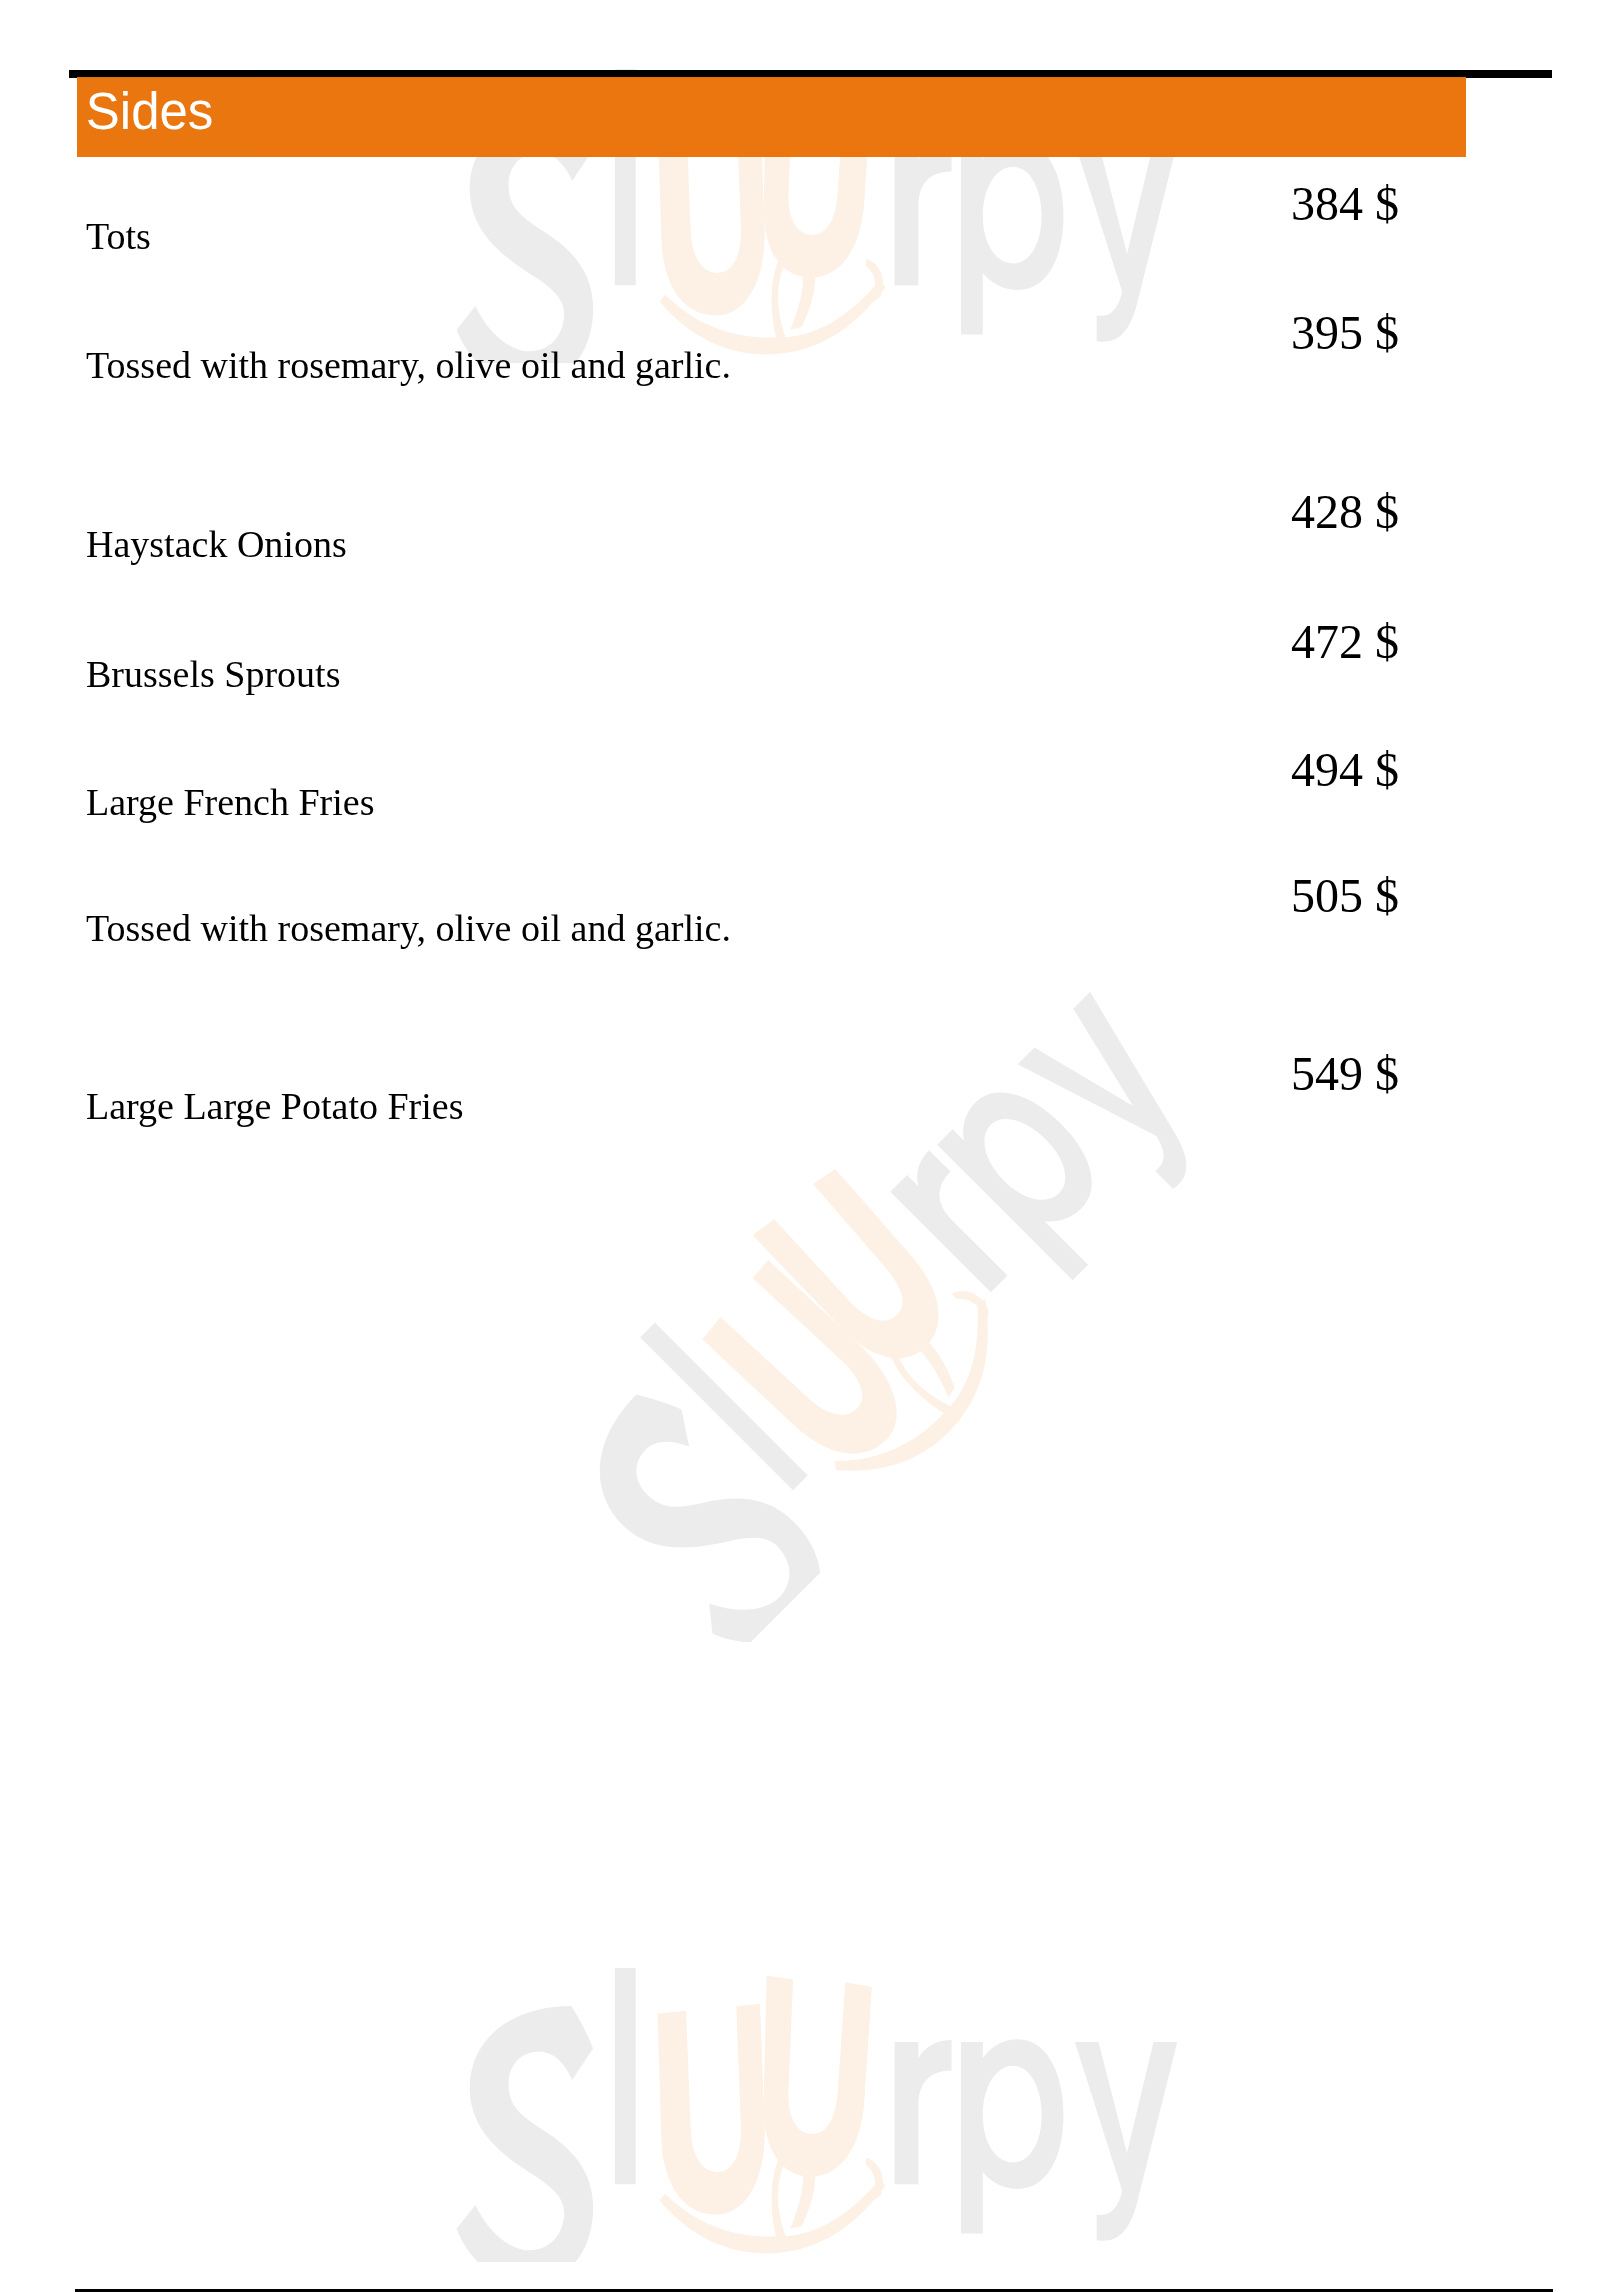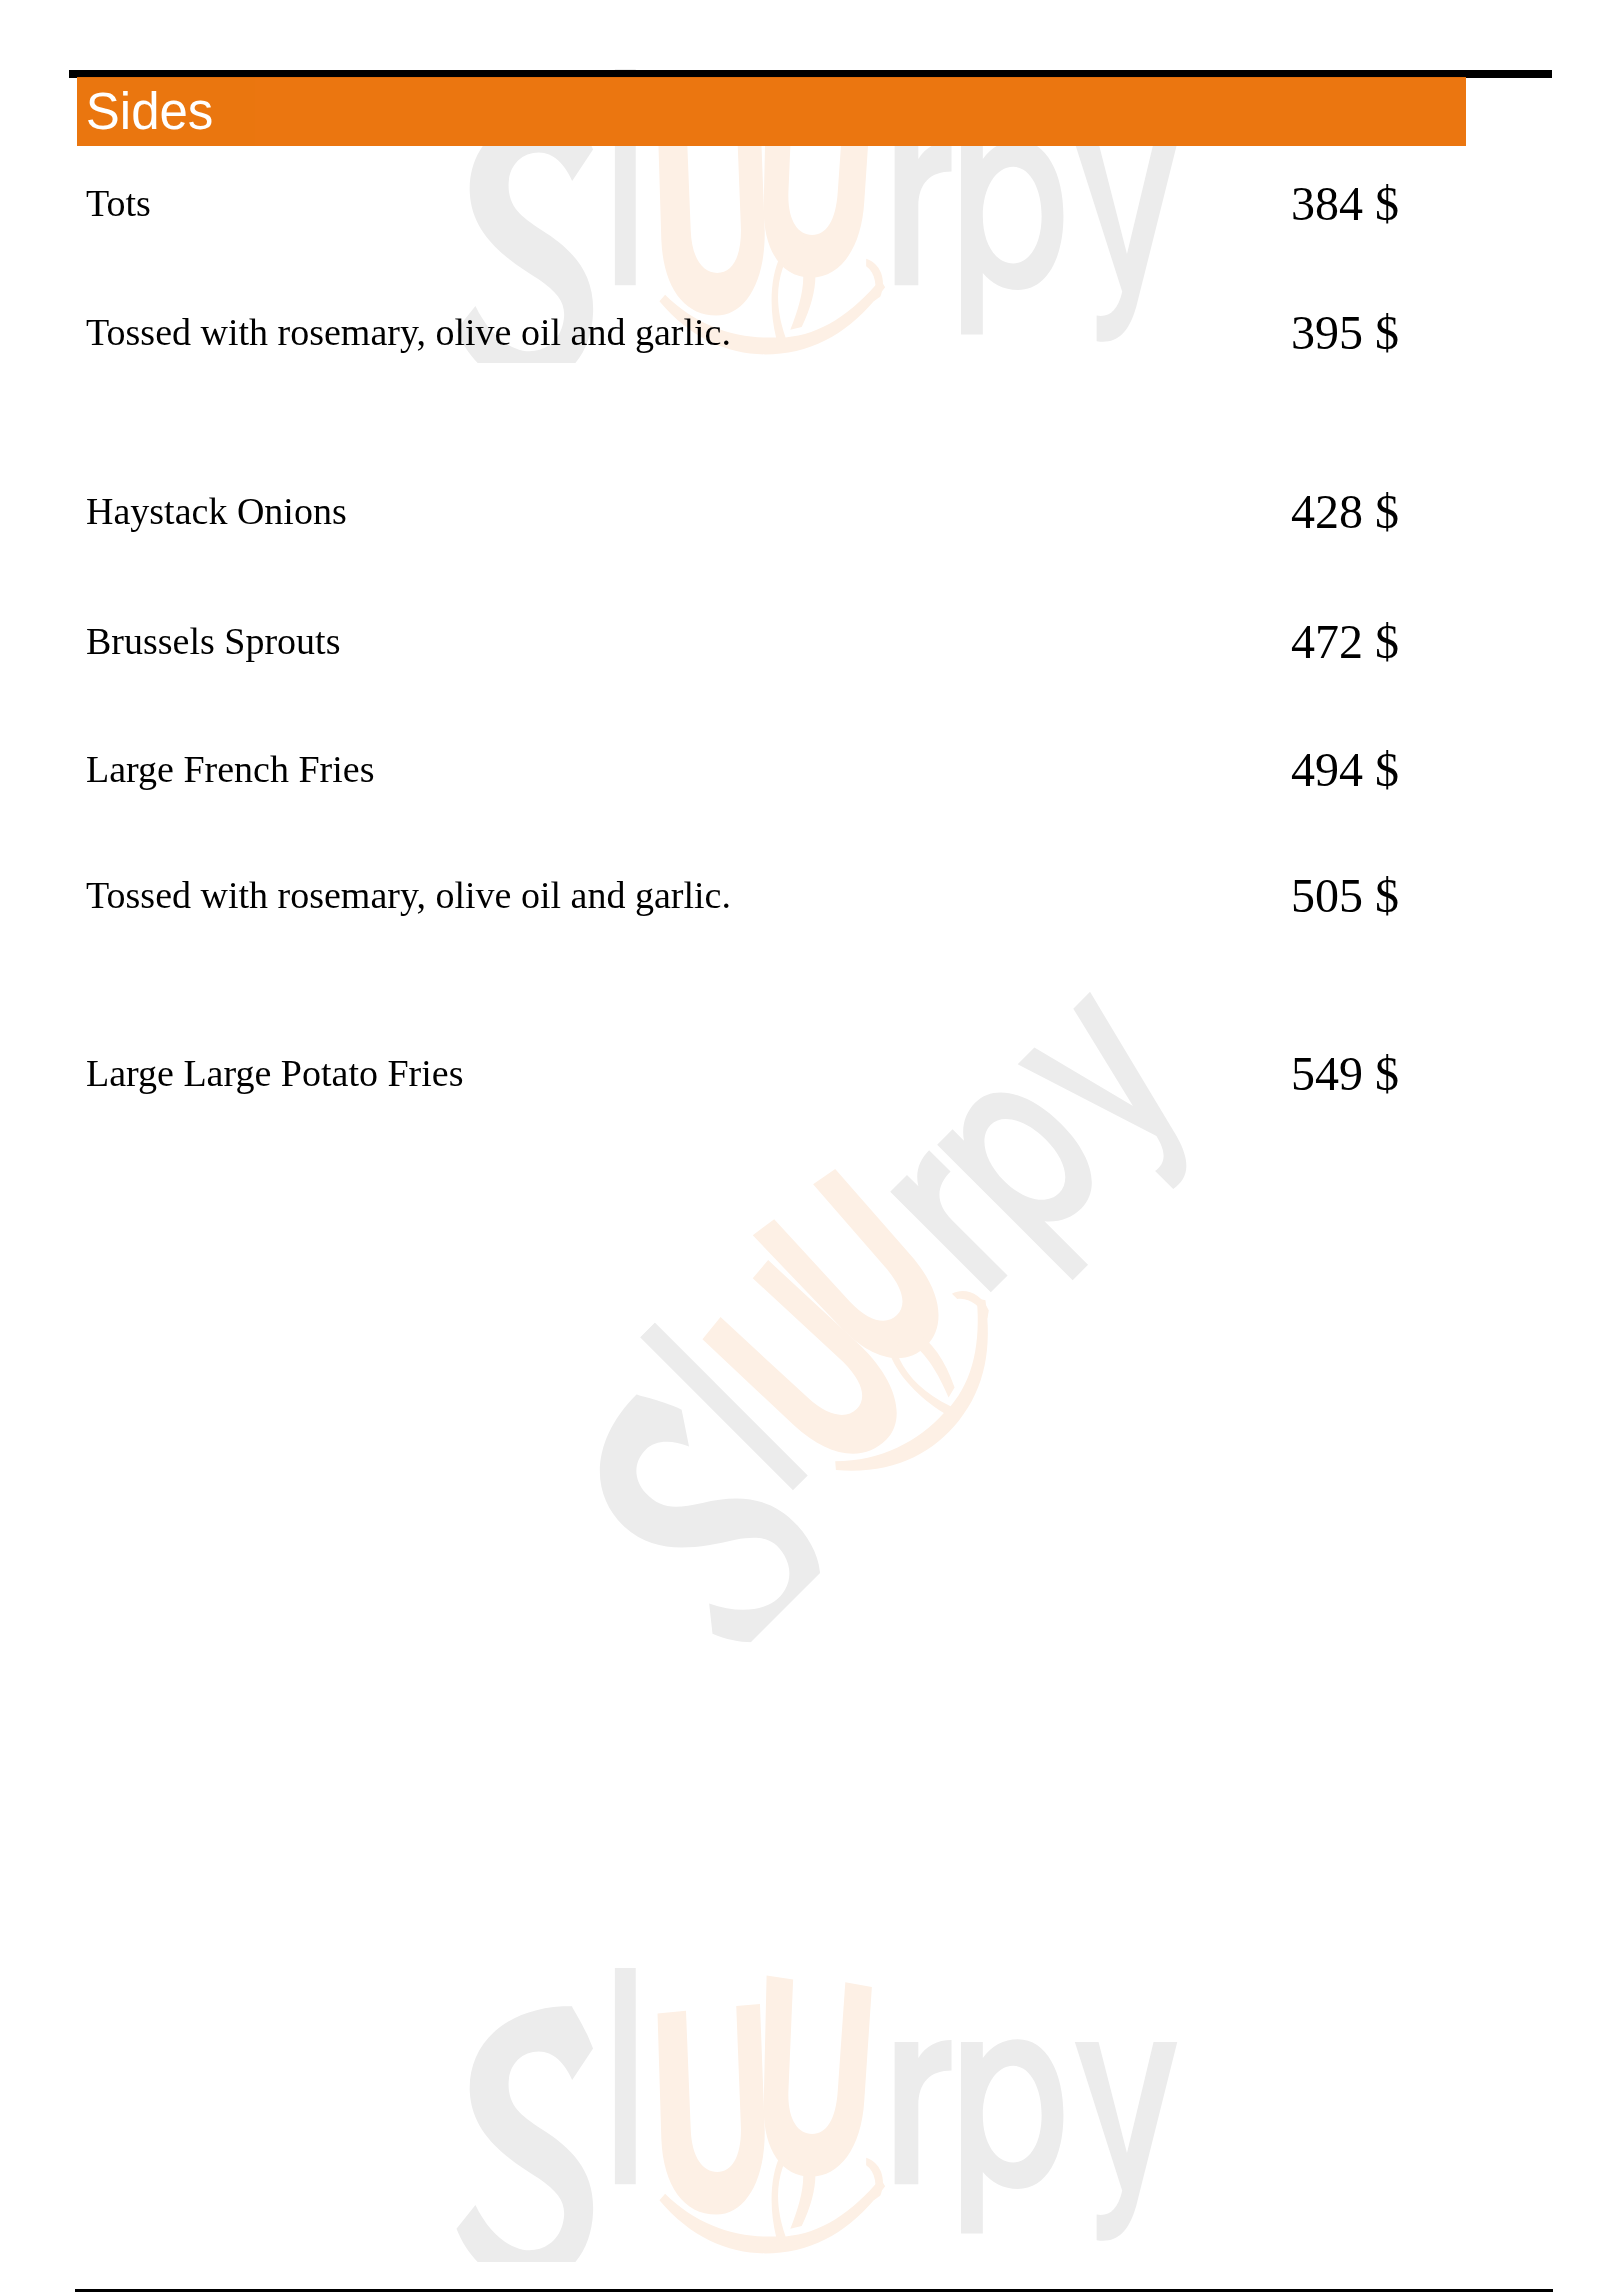--- a/index.html
+++ b/index.html
@@ -2,24 +2,24 @@
 <html><head>
 <meta charset="utf-8">
 <style>
   html, body { margin: 0; padding: 0; background: #ffffff; }
   body { width: 1621px; height: 2293px; position: relative; overflow: hidden; font-family: "Liberation Serif", serif; }
   .watermark { position: absolute; pointer-events: none; z-index: 0; }
   .wm-top { left: 402px; top: 69px; width: 843px; height: 294px; }
   .wm-mid { left: 480px; top: 814px; width: 843px; height: 294px; transform-origin: 421px 147px; transform: translate(-9.8px, 333px) rotate(-45deg); }
   .wm-bot { left: 402px; top: 1968px; width: 843px; height: 294px; }
   .top-rule { position: absolute; left: 69px; top: 70px; width: 1483px; height: 7.8px; background: #000000; z-index: 2; }
-  .section-header { position: absolute; left: 77px; top: 77px; width: 1389px; height: 69px; background: #EA7208; opacity: 0.97; z-index: 2; }
+  .section-header { position: absolute; left: 77px; top: 77px; width: 1389px; height: 80px; background: #EA7208; opacity: 0.97; z-index: 2; }
   .section-title { position: absolute; left: 8.8px; top: 5.9px; color: #ffffff; font-family: "Liberation Sans", sans-serif; font-size: 51px; line-height: 57px; }
   .menu-item { position: absolute; left: 86px; width: 1372px; z-index: 3; color: #000000; }
-  .item-name, .item-desc { font-size: 38px; line-height: 49px; white-space: nowrap; display: block; }
+  .item-name, .item-desc { font-size: 38px; line-height: 49px; white-space: nowrap; display: block; margin-top: 33px; }
   .item-price { position: absolute; left: 1205px; top: 0; font-size: 48px; line-height: 49px; white-space: nowrap; }
   .bottom-rule { position: absolute; left: 75px; top: 2289px; width: 1478px; height: 2.9px; background: #000000; }
 </style>
 </head>
 <body>
 
 <svg width="0" height="0" style="position:absolute">
   <defs>
     <g id="sluurpy-logo">
 

